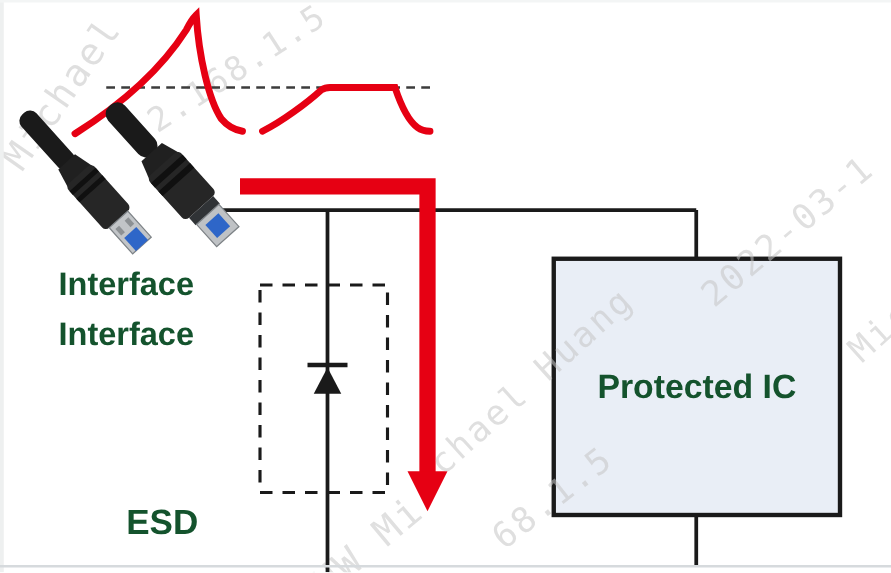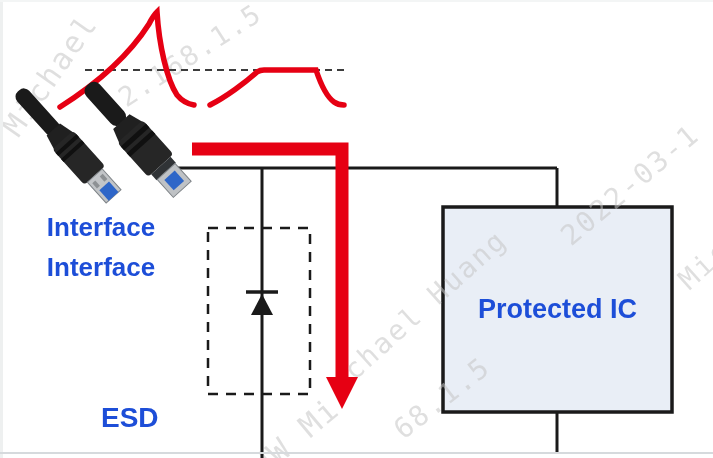--- a/index.html
+++ b/index.html
@@ -12,21 +12,21 @@
   }
   .edge-left{position:absolute;left:0;top:0;width:3px;height:458px;background:#eef0f0;}
   .edge-top{position:absolute;left:0;top:0;width:713px;height:2px;background:#f3f5f5;}
   .edge-bottom{position:absolute;left:0;top:452px;width:713px;height:2px;background:#d6dadd;}
 
   .layer{position:absolute;left:0;top:0;width:713px;height:458px;}
   svg{position:absolute;left:0;top:0;}
 
   .label{
     position:absolute;
-    color:#1d4ed8;
+    color:#14532d;
     font-weight:bold;
   }
   .lbl-interface{
     left:18px;top:207px;width:166px;
     text-align:center;font-size:26px;line-height:40px;
   }
   .lbl-esd{left:101px;top:402px;font-size:28px;}
   .lbl-ic{
     left:443px;top:207px;width:229px;height:205px;
     display:flex;align-items:center;justify-content:center;

